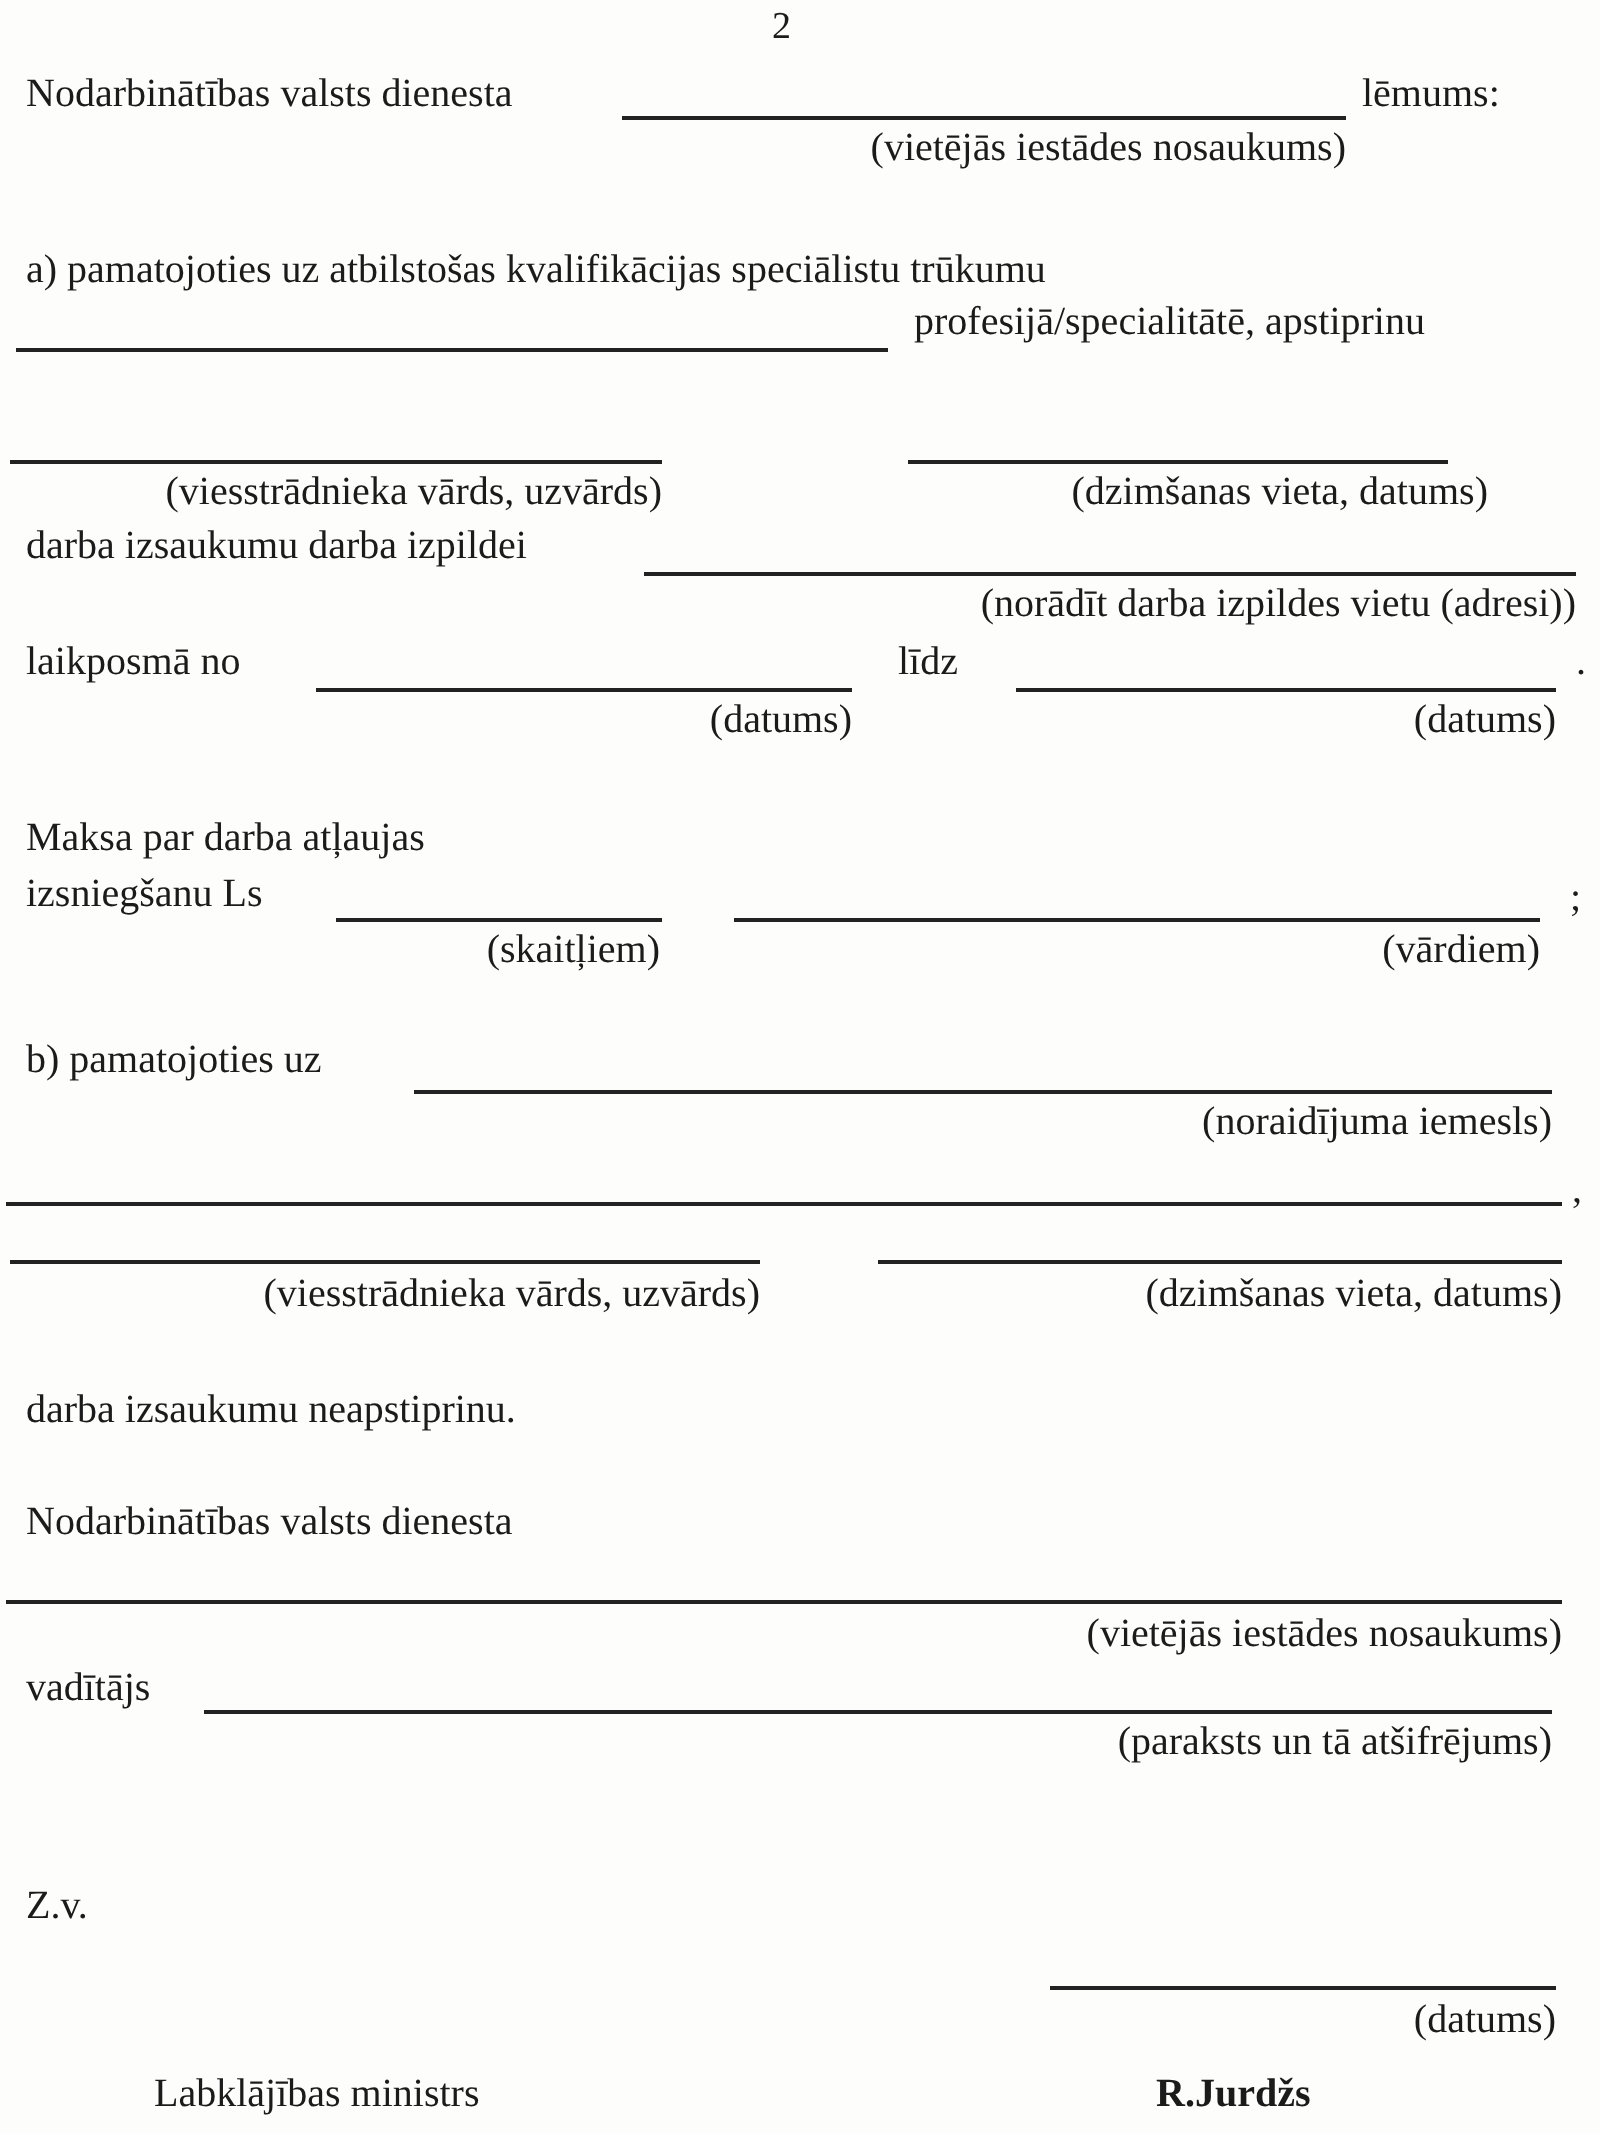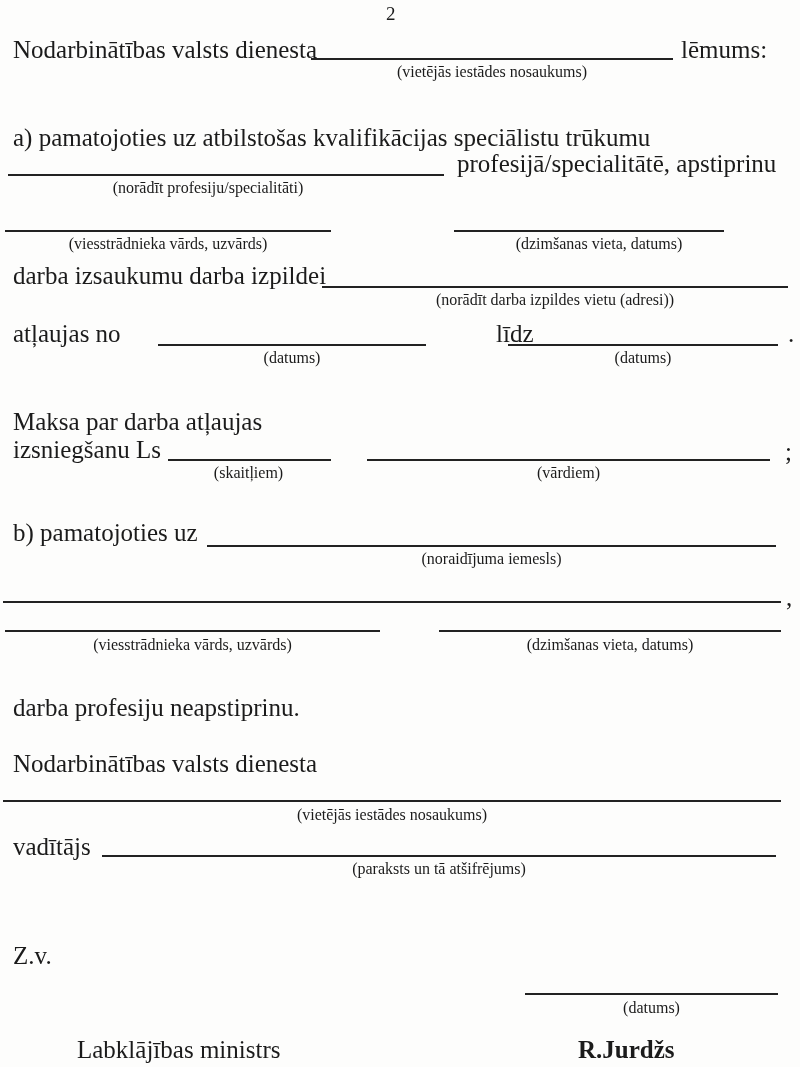--- a/index.html
+++ b/index.html
@@ -5,54 +5,53 @@
   html,body{margin:0;padding:0;background:#e8e8e8;}
   .page{
     position:relative;
     width:800px;height:1067px;
     margin:0 auto;
     background:#fdfdfc;
     color:#1b1b1b;
     font-family:"Liberation Serif","DejaVu Serif",serif;
     overflow:hidden;
   }
-  .t{position:absolute;font-size:25px;line-height:1.15;white-space:nowrap;}
-  .cap{position:absolute;font-size:16px;line-height:1.1;text-align:center;white-space:nowrap;}
+  .t{position:absolute;font-size:20px;line-height:1.15;white-space:nowrap;}
+  .cap{position:absolute;font-size:20px;line-height:1.1;text-align:right;white-space:nowrap;}
   .fill{position:absolute;height:0;border-top:2px solid #222;}
   .pgnum{position:absolute;font-size:19px;}
 </style>
 </head>
 <body>
 
 <div class="page">
 
   <div class="pgnum" style="left:386px;top:3px;">2</div>
 
   <div class="t" style="left:13px;top:36px;">Nodarbinātības valsts dienesta</div>
   <div class="fill" style="left:311px;top:58px;width:362px;"></div>
   <div class="t" style="left:681px;top:36px;">lēmums:</div>
   <div class="cap" style="left:311px;top:63px;width:362px;">(vietējās iestādes nosaukums)</div>
 
   <div class="t" style="left:457px;top:150px;">profesijā/specialitātē, apstiprinu</div>
   <div class="t" style="left:13px;top:124px;">a) pamatojoties uz atbilstošas kvalifikācijas speciālistu trūkumu</div>
   <div class="fill" style="left:8px;top:174px;width:436px;"></div>
-  <div class="cap" style="left:8px;top:179px;width:400px;">(norādīt profesiju/specialitāti)</div>
 
   <div class="fill" style="left:5px;top:230px;width:326px;"></div>
   <div class="fill" style="left:454px;top:230px;width:270px;"></div>
   <div class="cap" style="left:5px;top:235px;width:326px;">(viesstrādnieka vārds, uzvārds)</div>
   <div class="cap" style="left:454px;top:235px;width:290px;">(dzimšanas vieta, datums)</div>
 
   <div class="t" style="left:13px;top:262px;">darba izsaukumu darba izpildei</div>
   <div class="fill" style="left:322px;top:286px;width:466px;"></div>
   <div class="cap" style="left:322px;top:291px;width:466px;">(norādīt darba izpildes vietu (adresi))</div>
 
-  <div class="t" style="left:13px;top:320px;">atļaujas no</div>
+  <div class="t" style="left:13px;top:320px;">laikposmā no</div>
   <div class="fill" style="left:158px;top:344px;width:268px;"></div>
-  <div class="t" style="left:449px;top:320px;margin-left:47px;">līdz</div>
+  <div class="t" style="left:449px;top:320px;">līdz</div>
   <div class="fill" style="left:508px;top:344px;width:270px;"></div>
   <div class="t" style="left:788px;top:320px;">.</div>
   <div class="cap" style="left:158px;top:349px;width:268px;">(datums)</div>
   <div class="cap" style="left:508px;top:349px;width:270px;">(datums)</div>
 
   <div class="t" style="left:13px;top:408px;">Maksa par darba atļaujas</div>
   <div class="t" style="left:13px;top:436px;">izsniegšanu Ls</div>
   <div class="fill" style="left:168px;top:459px;width:163px;"></div>
   <div class="fill" style="left:367px;top:459px;width:403px;"></div>
   <div class="t" style="left:785px;top:438px;">;</div>
@@ -64,21 +63,21 @@
   <div class="cap" style="left:207px;top:550px;width:569px;">(noraidījuma iemesls)</div>
 
   <div class="fill" style="left:3px;top:601px;width:778px;"></div>
   <div class="t" style="left:786px;top:584px;">,</div>
 
   <div class="fill" style="left:5px;top:630px;width:375px;"></div>
   <div class="fill" style="left:439px;top:630px;width:342px;"></div>
   <div class="cap" style="left:5px;top:636px;width:375px;">(viesstrādnieka vārds, uzvārds)</div>
   <div class="cap" style="left:439px;top:636px;width:342px;">(dzimšanas vieta, datums)</div>
 
-  <div class="t" style="left:13px;top:694px;">darba profesiju neapstiprinu.</div>
+  <div class="t" style="left:13px;top:694px;">darba izsaukumu neapstiprinu.</div>
 
   <div class="t" style="left:13px;top:750px;">Nodarbinātības valsts dienesta</div>
   <div class="fill" style="left:3px;top:800px;width:778px;"></div>
   <div class="cap" style="left:3px;top:806px;width:778px;">(vietējās iestādes nosaukums)</div>
 
   <div class="t" style="left:13px;top:833px;">vadītājs</div>
   <div class="fill" style="left:102px;top:855px;width:674px;"></div>
   <div class="cap" style="left:102px;top:860px;width:674px;">(paraksts un tā atšifrējums)</div>
 
   <div class="t" style="left:13px;top:942px;">Z.v.</div>

